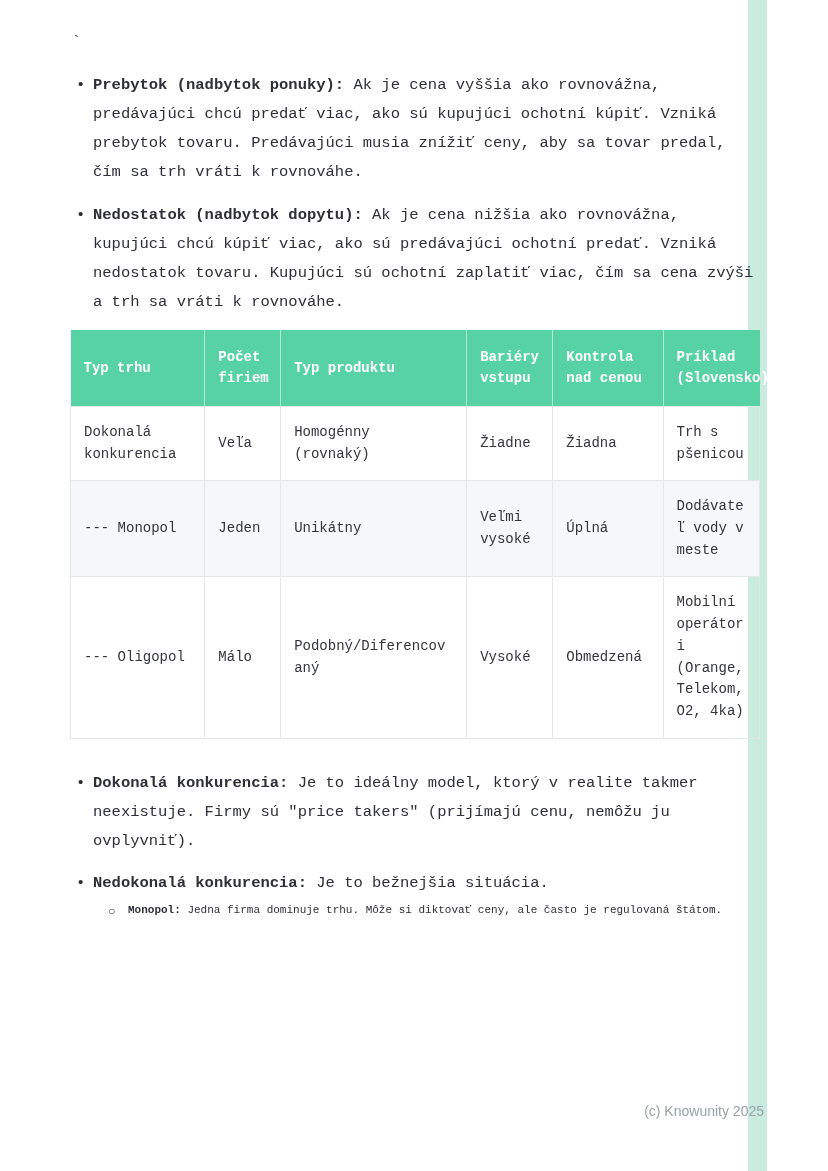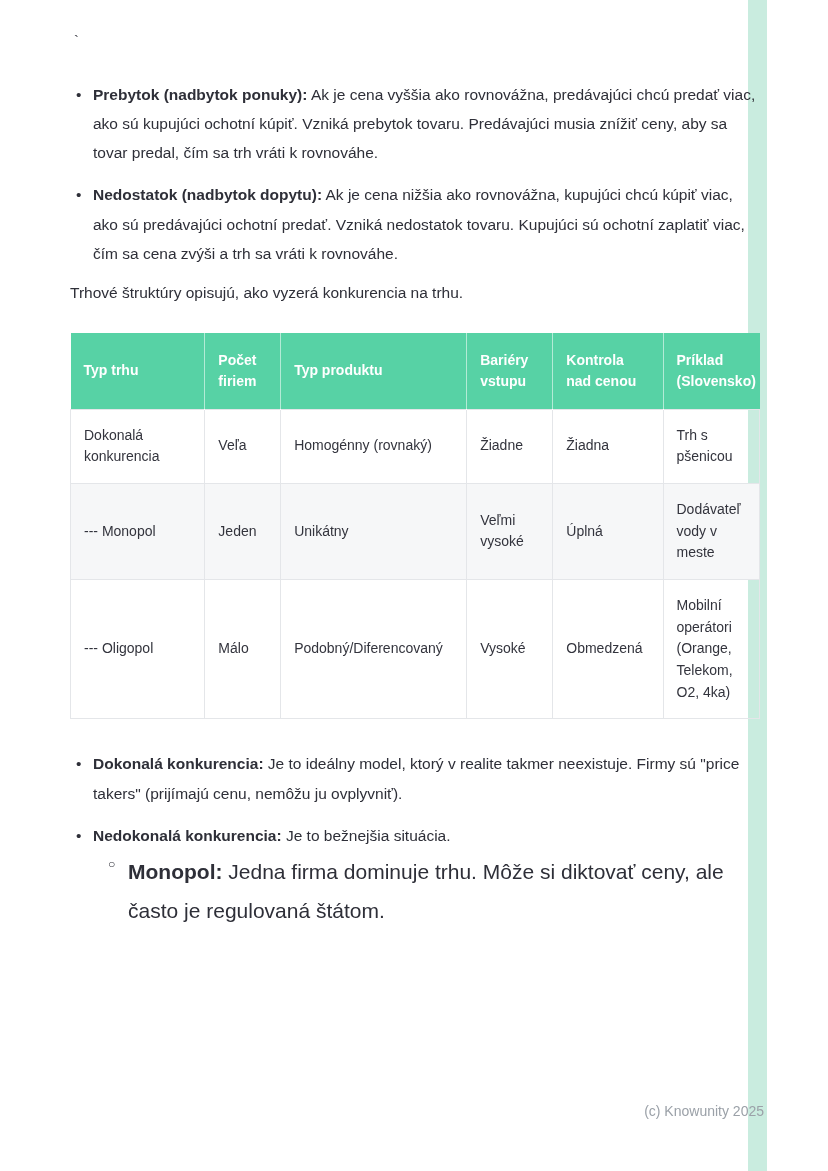--- a/index.html
+++ b/index.html
@@ -22,23 +22,24 @@
   }
   .stray {
     position: absolute;
     top: 32px;
     left: 74px;
     font-size: 15px;
     color: #3a3b44;
   }
   .content {
     position: absolute;
-    top: 80px;
+    top: 71px;
     left: 70px;
     width: 690px;
+    font-family: Liberation Mono, monospace;
   }
   .bullets {
     list-style: none;
     margin: 0;
     padding: 0;
   }
   .bullets > li {
     position: relative;
     padding-left: 23px;
     margin-bottom: 13px;
@@ -92,21 +93,21 @@
   table.market tbody tr:nth-child(even) { background: #f6f7f8; }
   .after-table { margin-top: 30px; }
   .sub {
     list-style: none;
     margin: 2px 0 0 13px;
     padding: 0;
   }
   .sub > li {
     position: relative;
     padding-left: 22px;
-    font-size: 21px;
+    font-size: 11px;
     line-height: 1.88;
   }
   .sub > li::before {
     content: "\25CB";
     position: absolute;
     left: 2px;
     top: 1px;
     font-size: 12px;
   }
   .footer-credit {
@@ -129,21 +130,20 @@
     <ul class="bullets">
       <li>
         <span class="bold">Prebytok (nadbytok ponuky):</span><span> Ak je cena vyššia ako rovnovážna, predávajúci chcú predať viac, ako sú kupujúci ochotní kúpiť. Vzniká prebytok tovaru. Predávajúci musia znížiť ceny, aby sa tovar predal, čím sa trh vráti k rovnováhe.</span>
       </li>
       <li>
         <span class="bold">Nedostatok (nadbytok dopytu):</span><span> Ak je cena nižšia ako rovnovážna, kupujúci chcú kúpiť viac, ako sú predávajúci ochotní predať. Vzniká nedostatok tovaru. Kupujúci sú ochotní zaplatiť viac, čím sa cena zvýši a trh sa vráti k rovnováhe.</span>
       </li>
     </ul>
 
 
-    <p class="section-intro">Trhové štruktúry opisujú, ako vyzerá konkurencia na trhu.</p>
 
     <table class="market">
       <colgroup>
         <col style="width:19.5%">
         <col style="width:11%">
         <col style="width:27%">
         <col style="width:12.5%">
         <col style="width:16%">
         <col style="width:14%">
       </colgroup>

